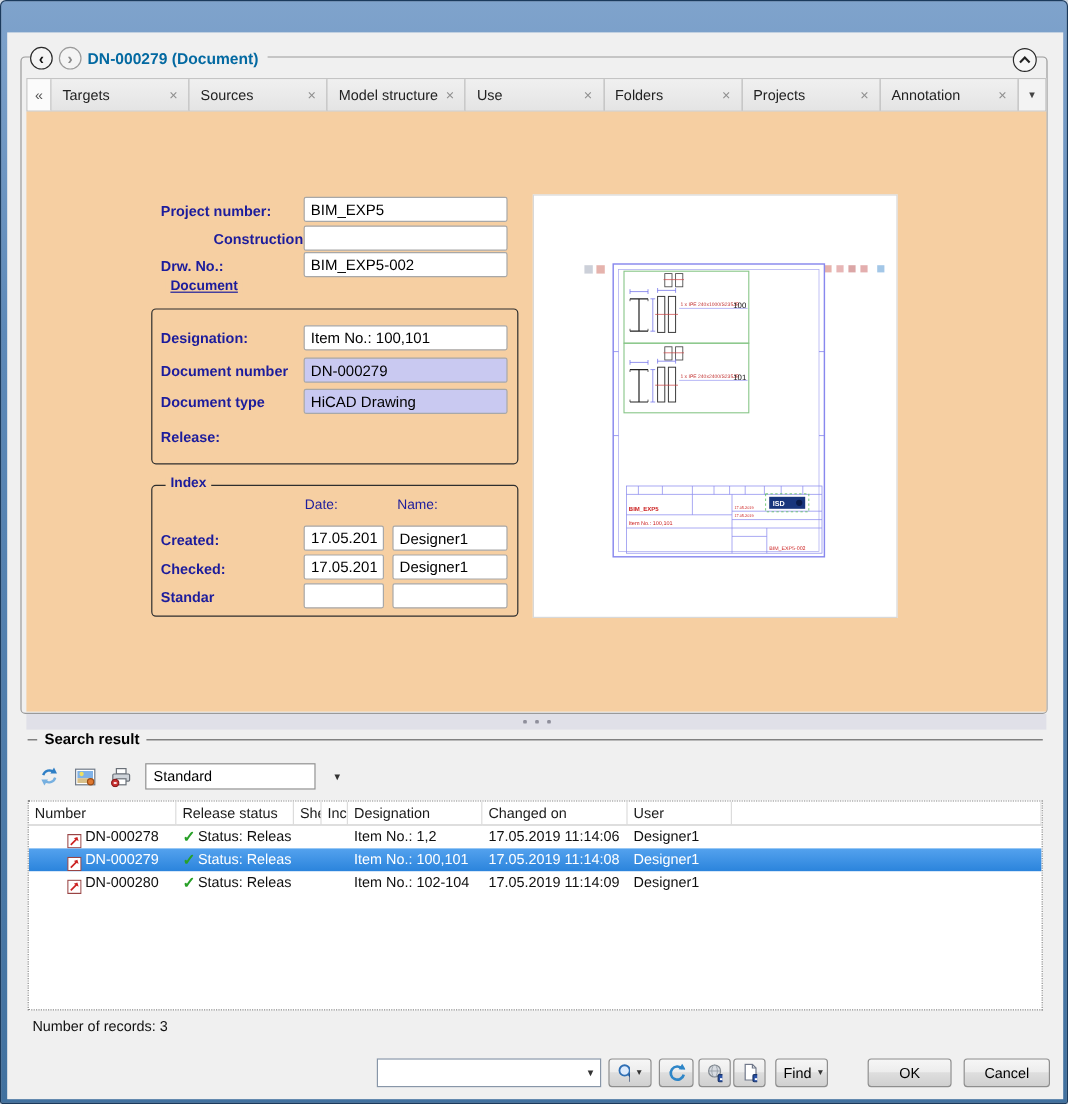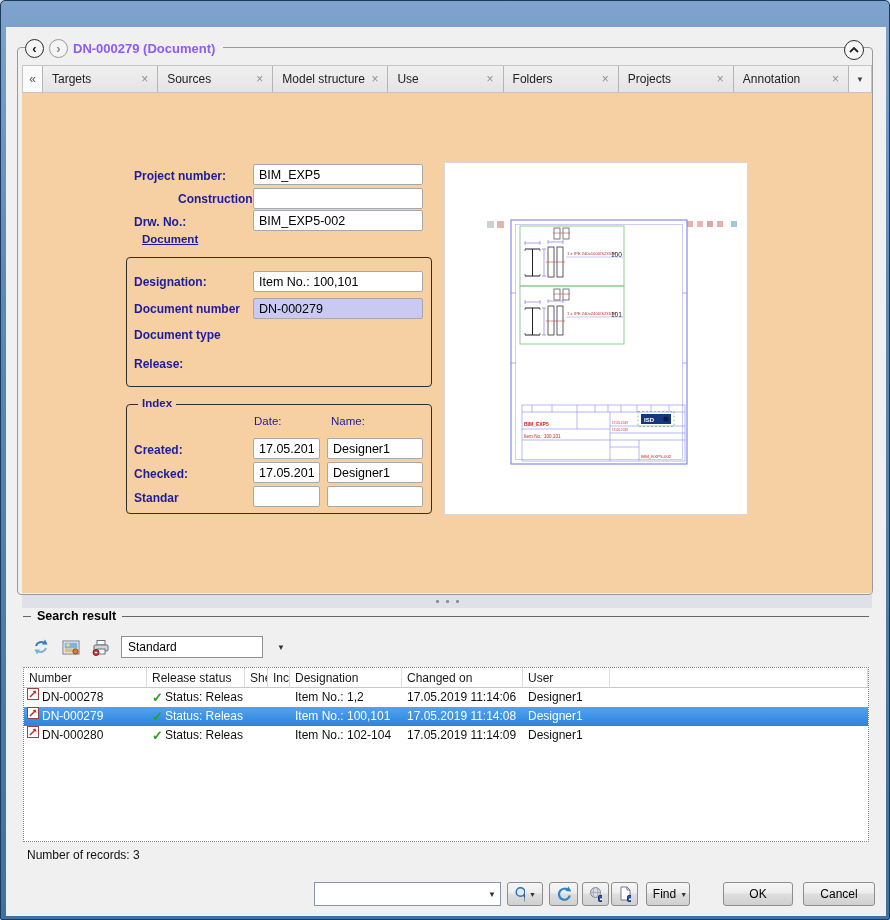--- a/index.html
+++ b/index.html
@@ -17,21 +17,21 @@
   .glyph-max{width:9px;height:7px;border:2px solid #12273d;}
   .glyph-close{color:#fff;font-size:12px;font-weight:bold;text-shadow:0 1px 2px #5e1407;}
   
   .dlgbody{position:absolute;left:5px;top:26px;width:880px;height:889px;background:#f0f0f0;}
   
   .nav-frame{position:absolute;left:16px;top:46px;width:856px;height:548px;border:1px solid #9a9a9a;border-radius:4px;}
   .nav-legend{position:absolute;left:24px;top:37px;height:21px;display:flex;align-items:center;gap:5px;background:#f0f0f0;padding:0 8px 0 0;}
   .circ{width:19px;height:19px;border-radius:50%;background:#f4f4f4;display:flex;align-items:center;justify-content:center;font-size:13px;font-weight:bold;line-height:1;}
   .circ.prev{border:1.5px solid #2b2b2b;color:#111;}
   .circ.next{border:1.5px solid #9a9a9a;color:#8a8a8a;}
-  .nav-title{font-size:13px;font-weight:bold;color:#8b5cf6;}
+  .nav-title{font-size:13px;font-weight:bold;color:#0369a1;}
   .collapse-btn{position:absolute;left:843px;top:39px;width:20px;height:20px;border-radius:50%;border:1.5px solid #2b2b2b;background:#f6f6f6;display:flex;align-items:center;justify-content:center;}
   
   .tabstrip{position:absolute;left:21px;top:64px;width:850px;height:28px;background:#e9e9e9;border:1px solid #c4c4c4;display:flex;align-items:stretch;}
   .tab-scroll{width:20px;background:#fbfbfb;border-right:1px solid #b5b5b5;display:flex;align-items:center;justify-content:center;font-size:12px;color:#555;}
   .tab{flex:1;display:flex;align-items:center;justify-content:space-between;padding:0 9px;border-right:1px solid #b5b5b5;font-size:12px;color:#222;background:linear-gradient(#f0f0f0,#e4e4e4);}
   .tab .x{color:#8f8f8f;font-size:12px;}
   .tab-overflow{width:22px;display:flex;align-items:center;justify-content:center;font-size:8px;color:#444;background:#f3f3f3;}
   
   .content-orange{position:absolute;left:21px;top:92px;width:850px;height:500px;background:#f6cfa2;}
   .flabel{position:absolute;font-size:12px;font-weight:bold;color:#1c1c9c;white-space:nowrap;}
@@ -53,21 +53,21 @@
   .sr-toolbar{position:absolute;left:30px;top:634px;height:24px;display:flex;align-items:center;gap:10px;}
   .tbico{width:20px;height:20px;display:flex;align-items:center;justify-content:center;}
   .combo{height:22px;background:#fff;border:1px solid #909090;font-size:12px;color:#000;display:flex;align-items:center;padding:0 6px;}
   .combo-arrow{width:16px;height:22px;display:flex;align-items:center;justify-content:center;font-size:8px;color:#333;}
   
   .rtable{position:absolute;left:22px;top:666px;width:846px;height:175px;background:#fff;border:1px dotted #8a8a8a;overflow:hidden;}
   .trow{display:grid;grid-template-columns:123px 98px 23px 22px 112px 121px 87px auto;}
   .thead .cell{height:20px;line-height:20px;border-right:1px solid #dcdcdc;border-bottom:1px solid #c8c8c8;color:#1a1a1a;}
   .cell{font-size:12px;padding:0 5px;white-space:nowrap;overflow:hidden;}
   .drow .cell{height:19px;line-height:19px;color:#101010;}
-  .drow .c-num{display:flex;align-items:flex-start;gap:3px;padding-left:3px;}
+  .drow .c-num{display:flex;align-items:flex-end;gap:3px;padding-left:3px;margin-left:29px;}
   .drow .c-rel{display:flex;align-items:center;gap:2px;}
   .drow.selected{background:linear-gradient(#54a2ee,#2b84dc);}
   .drow.selected .cell{color:#fff;}
   .chk{color:#28a028;font-weight:bold;font-size:13px;line-height:1;}
   .records{position:absolute;left:26px;top:847px;font-size:12px;color:#111;}
   
   .fbtn{position:absolute;top:881px;height:24px;border:1px solid #8e8e8e;border-radius:3px;background:linear-gradient(#f6f6f6,#ededed 45%,#dedede 50%,#d0d0d0);display:flex;align-items:center;justify-content:center;gap:4px;font-size:12px;color:#000;}
   .fcombo{position:absolute;left:313px;top:881px;width:187px;height:24px;background:#fff;border:1px solid #8896a8;display:flex;align-items:center;}
   .fcombo .combo-arrow{margin-left:auto;}
   .arrow-sm{font-size:7px;color:#333;}
@@ -142,20 +142,21 @@
   <span class="flabel" style="left:133px;top:214px;">Drw. No.:</span>
   <input class="tfield" style="left: 252px; top: 209px;" value="BIM_EXP5-002">
 
   <div class="grp" style="left:125px;top:256px;width:306px;height:130px;"></div>
   <span class="grp-legend" style="left:137px;top:232px;text-decoration:underline;">Document</span>
   <span class="flabel" style="left:133px;top:274px;">Designation:</span>
   <input class="tfield" style="left: 252px; top: 270px;" value="Item No.: 100,101">
   <span class="flabel" style="left:133px;top:301px;">Document number</span>
   <input class="tfield ro" style="left: 252px; top: 297px;" readonly="" value="DN-000279">
   <span class="flabel" style="left:133px;top:327px;">Document type</span>
+  <input class="tfield ro" style="left: 252px; top: 323px;" readonly="" value="HiCAD Drawing">
   <span class="flabel" style="left:133px;top:356px;">Release:</span>
 
   <div class="grp" style="left:125px;top:403px;width:306px;height:110px;"></div>
   <span class="grp-legend" style="left:137px;top:396px;">Index</span>
   <span class="colhdr" style="left:253px;top:414px;">Date:</span>
   <span class="colhdr" style="left:330px;top:414px;">Name:</span>
   <span class="flabel" style="left:133px;top:442px;">Created:</span>
   <input class="tfield" style="left: 252px; top: 437px; width: 67px;" value="17.05.2019">
   <input class="tfield" style="left: 326px; top: 437px; width: 96px;" value="Designer1">
   <span class="flabel" style="left:133px;top:466px;">Checked:</span>

